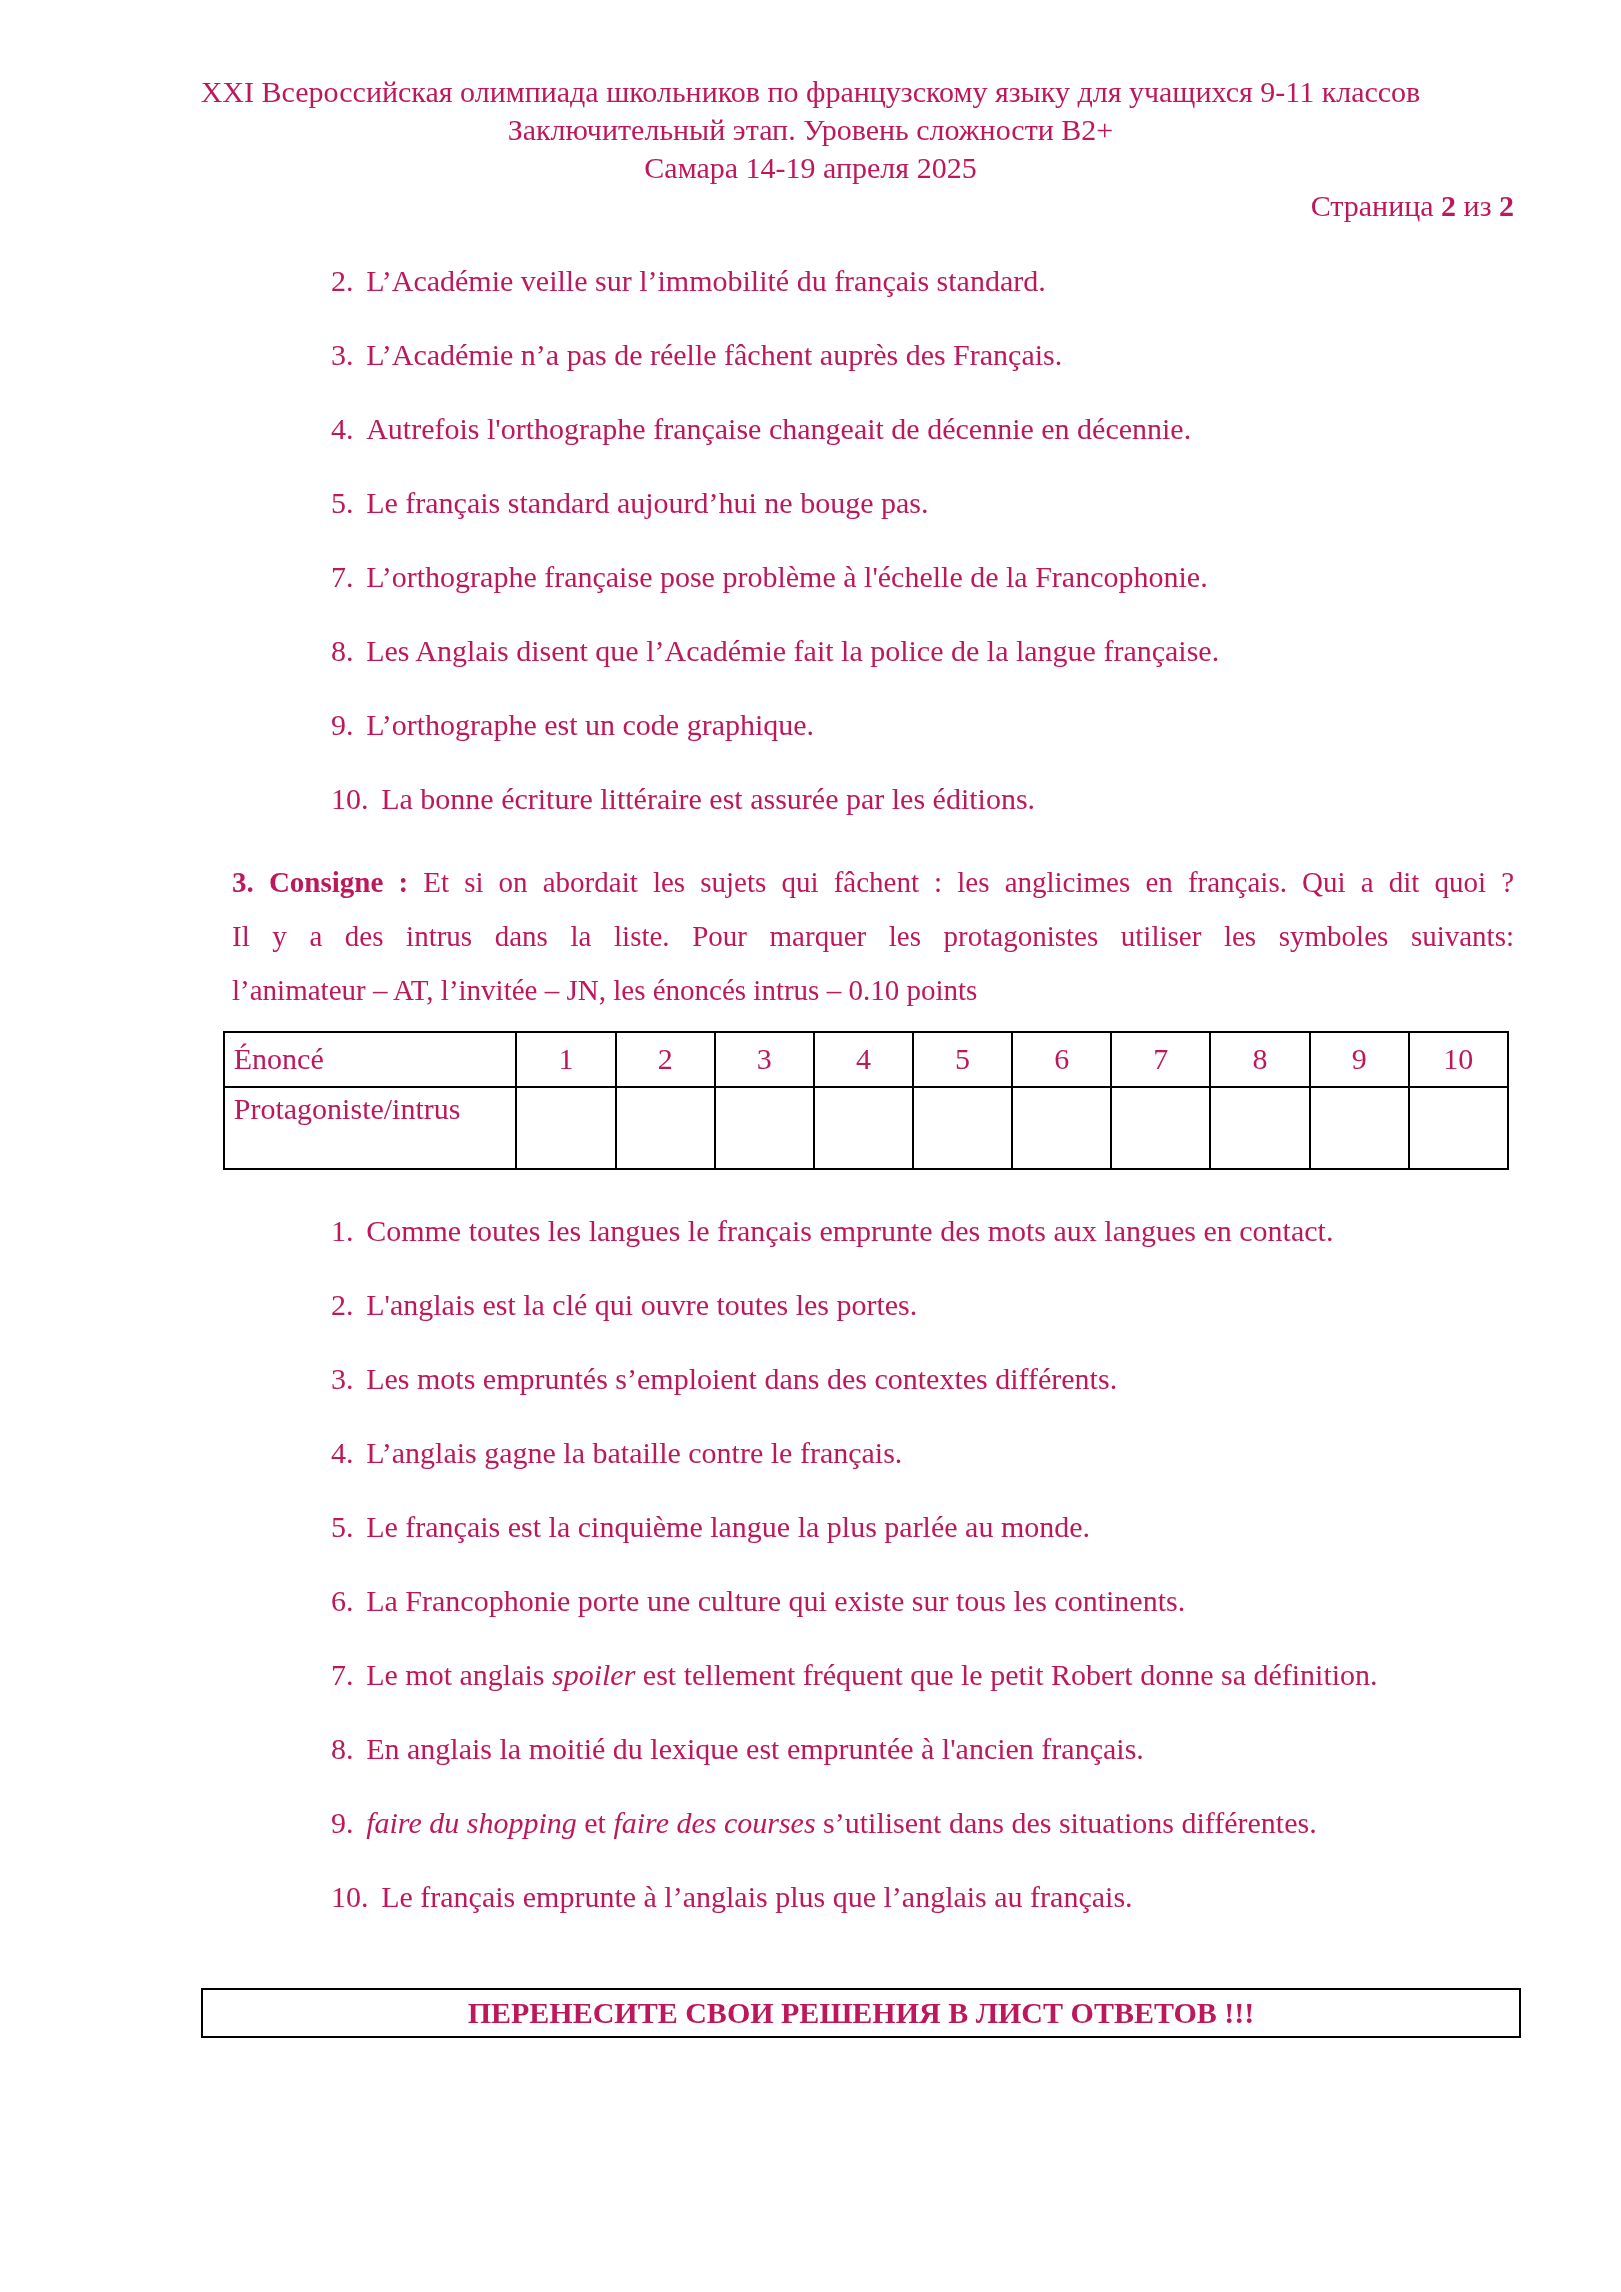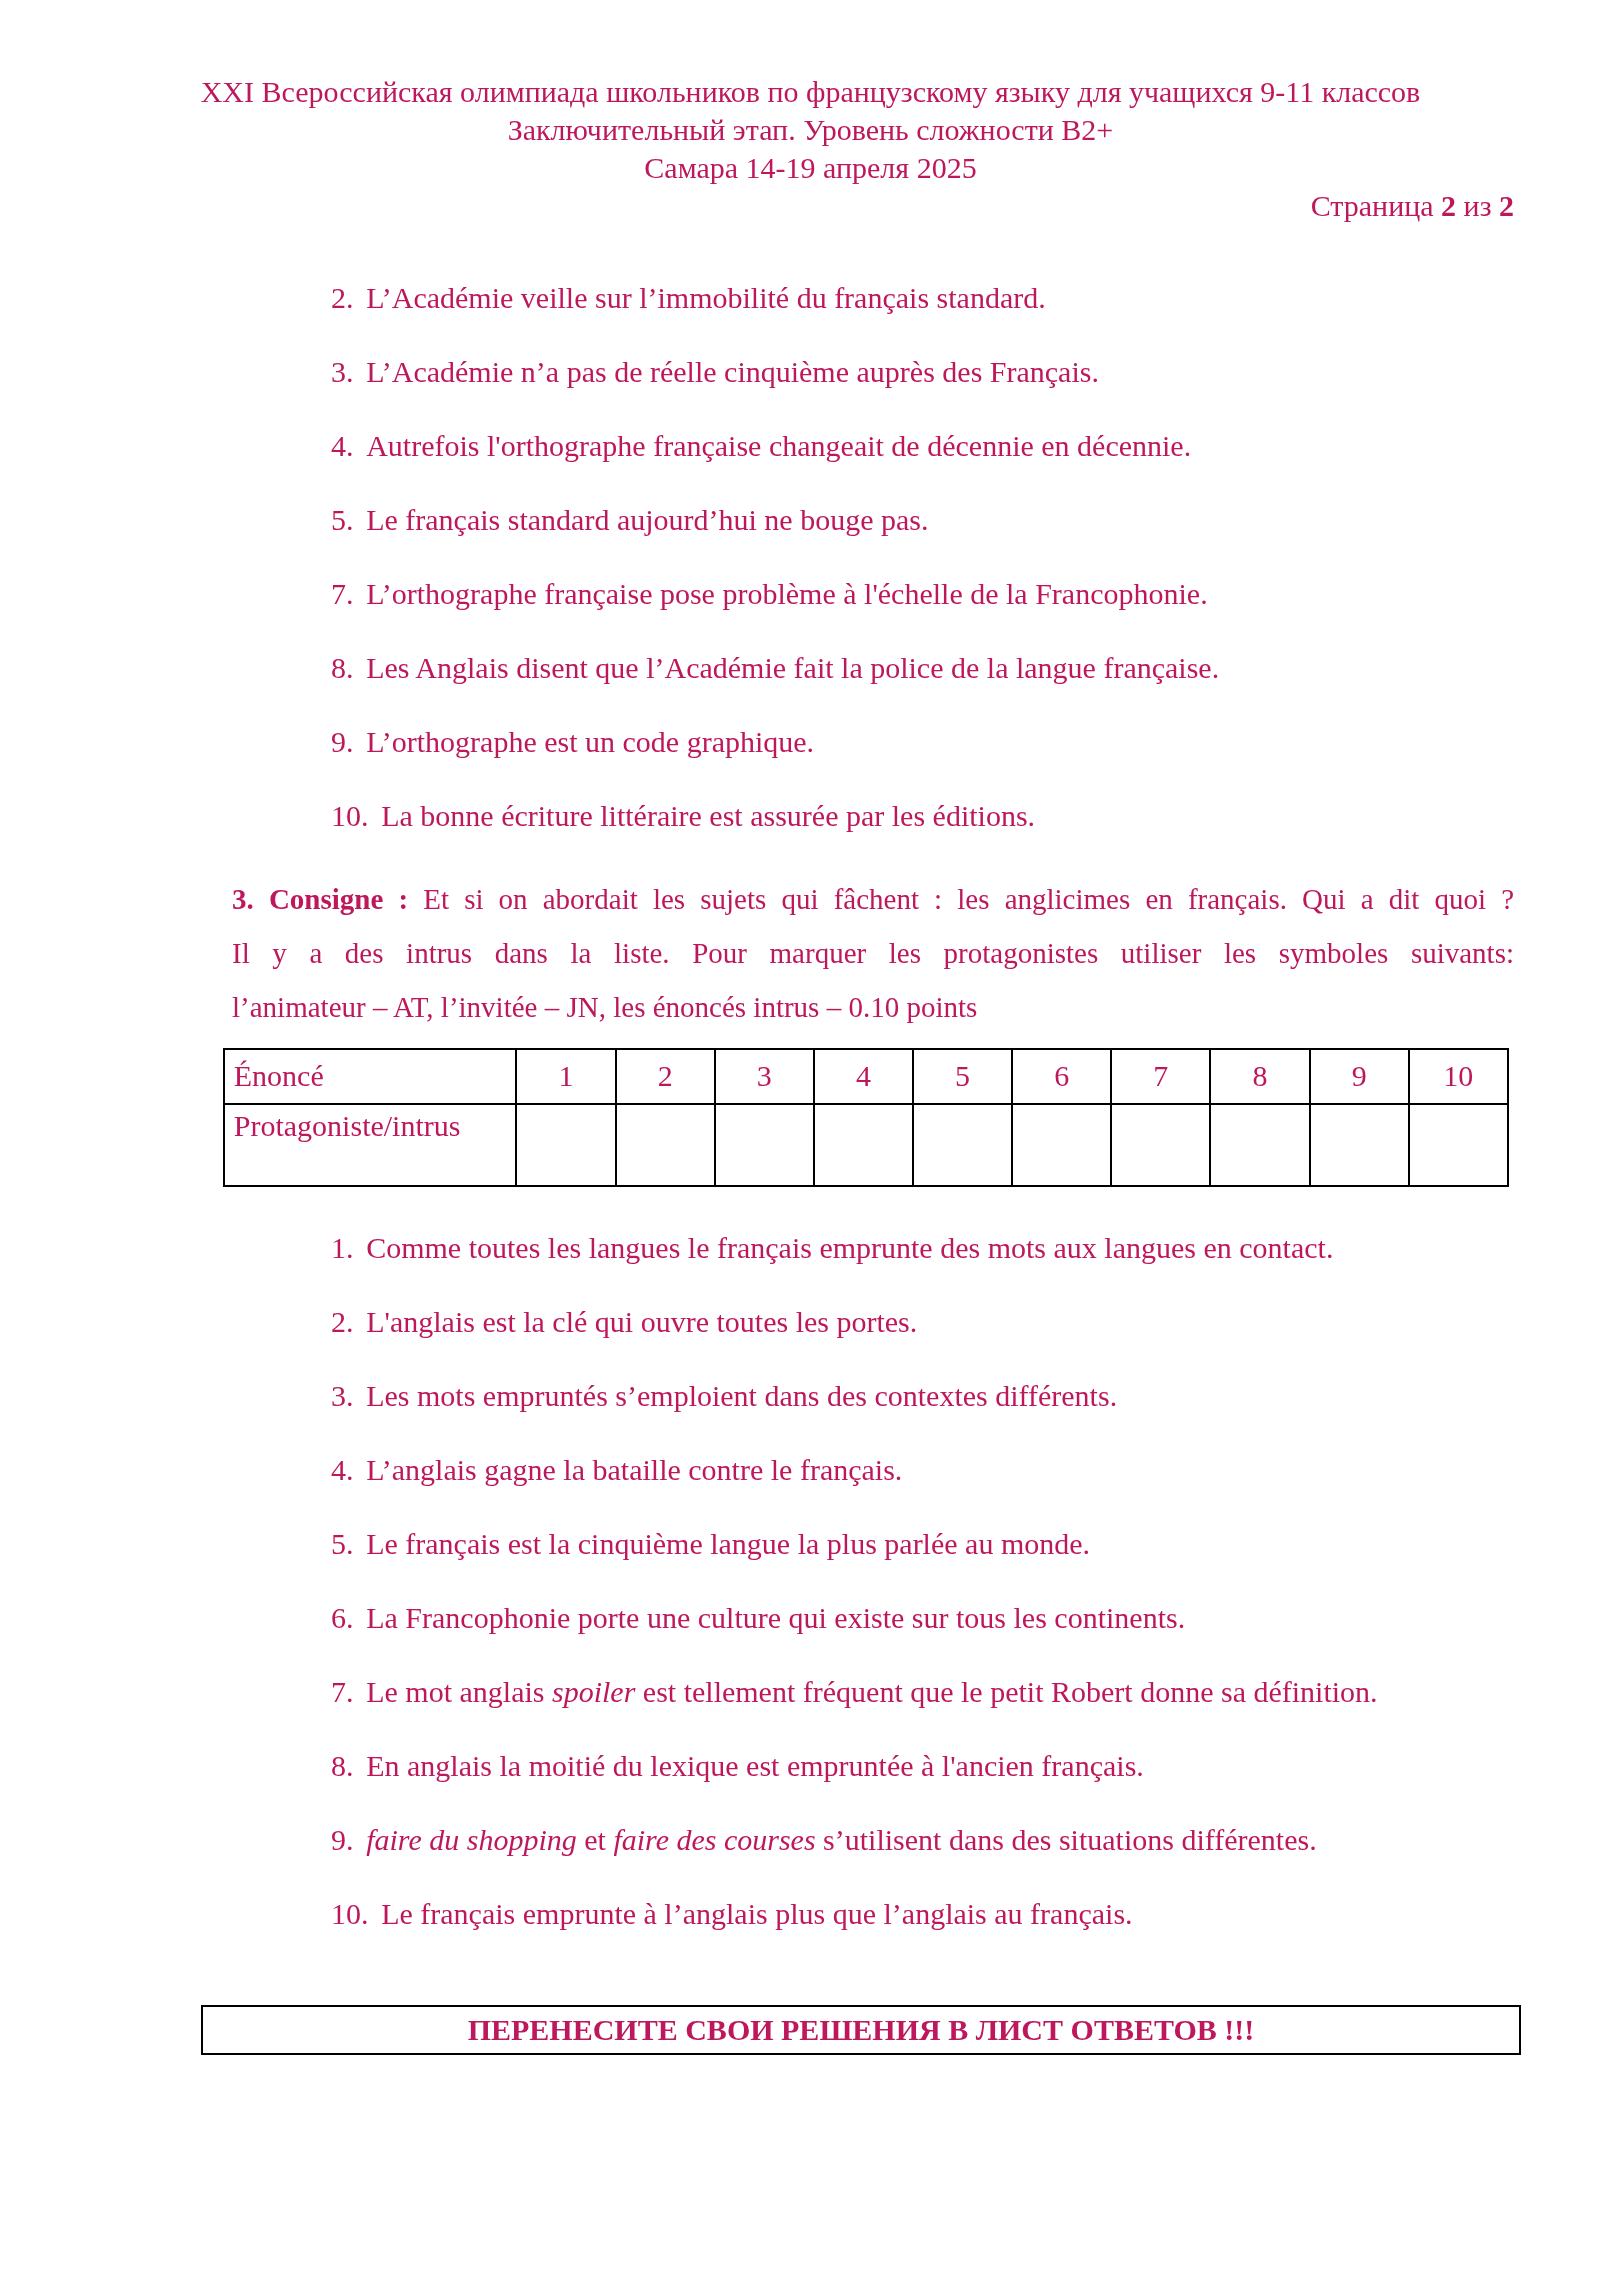--- a/index.html
+++ b/index.html
@@ -14,21 +14,21 @@
     overflow:hidden;
   }
   
   .header { padding-top:73px; text-align:center; font-size:30px; line-height:38px; }
   .page-indicator {
     font-size:30px; line-height:37px; text-align:right; padding-right:107px;
   }
   .page-indicator .pg-num { font-weight:bold; }
   
   .doc-list { margin-left:331px; margin-right:108px; font-size:30px; }
-  .list-task2 { margin-top:56px;font-family:Liberation Serif, serif; }
+  .list-task2 { margin-top:39px;font-family:Liberation Serif, serif; }
   .list-task3 { margin-top:43px; }
   .doc-list .li { line-height:35px; margin-bottom:39px; white-space:nowrap; }
   .num { margin-right:12.7px; }
   
   .consigne { margin:31px 107px 0 232px; font-size:29px; line-height:54px;font-family:Liberation Serif, serif; }
   .jline { text-align:justify; text-align-last:justify; }
   .consigne .clabel { font-weight:bold; }
   .cl3 { display:flex; justify-content:flex-start; white-space:nowrap; }
   .cl3 .points { margin-right:86px; }
   
@@ -63,21 +63,21 @@
   </div>
   <div class="page-indicator">
     <span>Страница</span>
     <span class="pg-num">2</span>
     <span>из</span>
     <span class="pg-num">2</span>
   </div>
 
   <div class="doc-list list-task2">
     <div class="li"><span class="num">2.</span><span>L’Académie veille sur l’immobilité du français standard.</span></div>
-    <div class="li"><span class="num">3.</span><span>L’Académie n’a pas de réelle cinquième auprès des Français.</span></div>
+    <div class="li"><span class="num">3.</span><span>L’Académie n’a pas de réelle fâchent auprès des Français.</span></div>
     <div class="li"><span class="num">4.</span><span>Autrefois l'orthographe française changeait de décennie en décennie.</span></div>
     <div class="li"><span class="num">5.</span><span>Le français standard aujourd’hui ne bouge pas.</span></div>
     <div class="li"><span class="num">7.</span><span>L’orthographe française pose problème à l'échelle de la Francophonie.</span></div>
     <div class="li"><span class="num">8.</span><span>Les Anglais disent que l’Académie fait la police de la langue française.</span></div>
     <div class="li"><span class="num">9.</span><span>L’orthographe est un code graphique.</span></div>
     <div class="li"><span class="num">10.</span><span>La bonne écriture littéraire est assurée par les éditions.</span></div>
   </div>
 
   <div class="consigne">
     <div class="jline"><b class="clabel">3. Consigne :</b> <span>Et si on abordait les sujets qui fâchent : les anglicimes en français. Qui a dit quoi ?</span></div>

